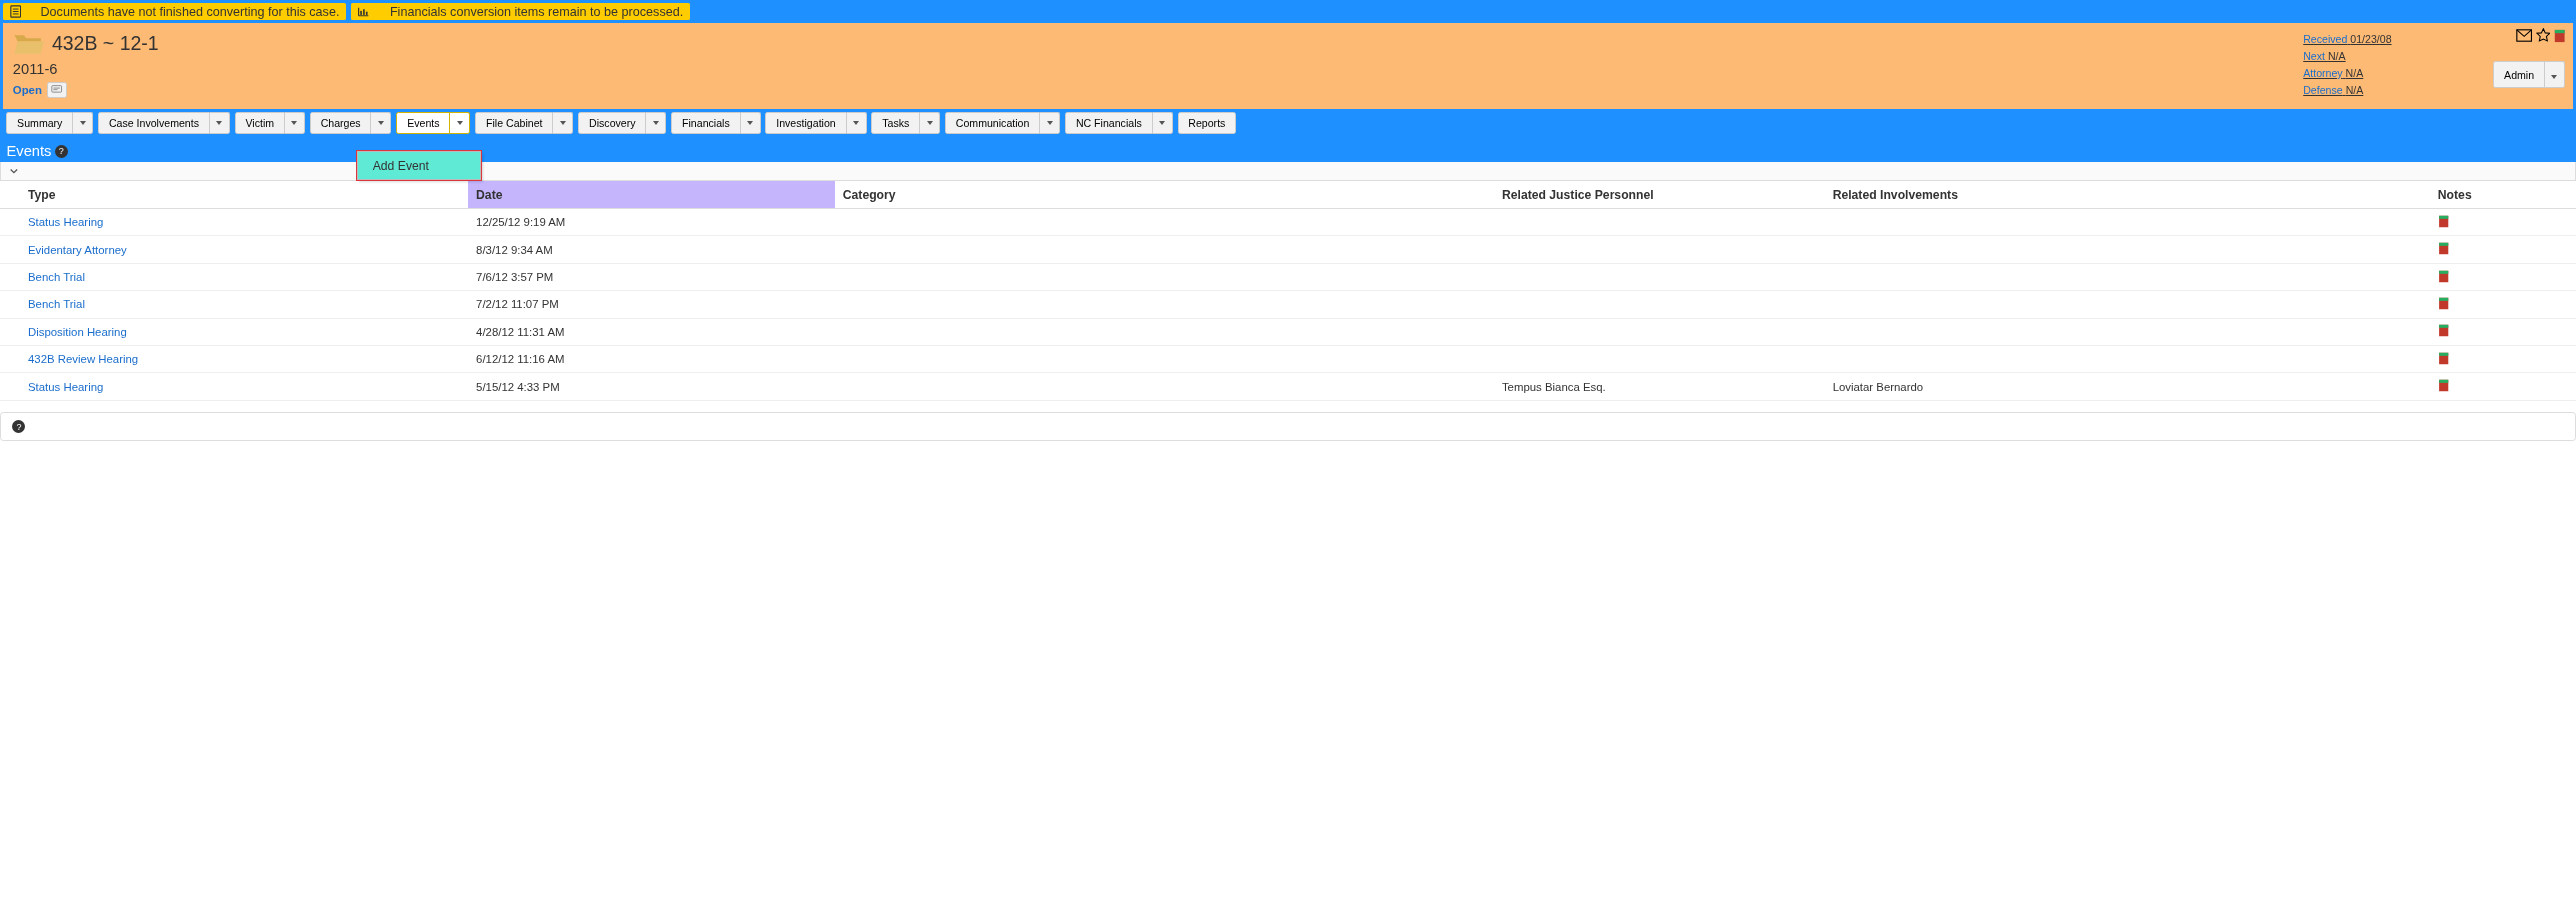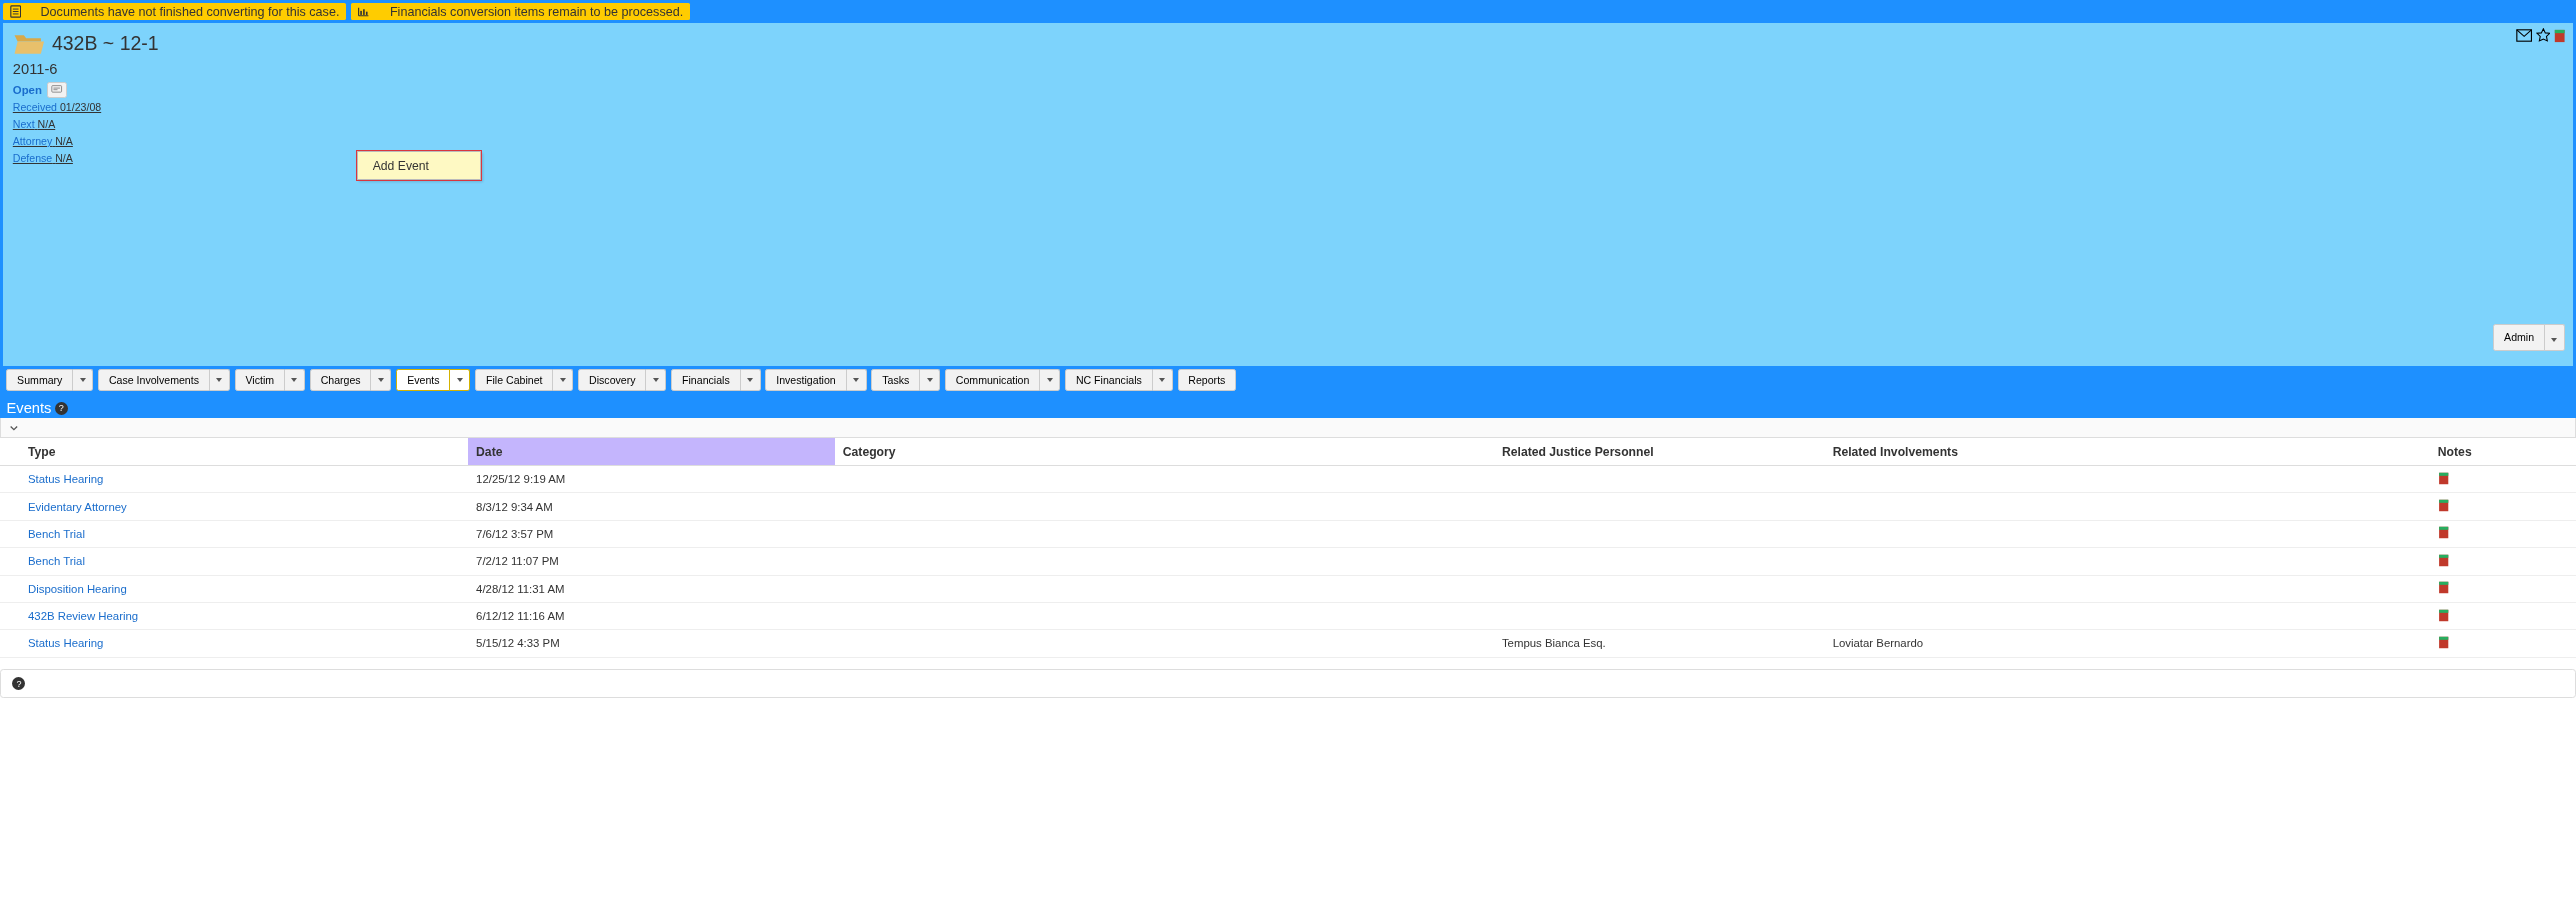--- a/index.html
+++ b/index.html
@@ -7,55 +7,55 @@
 
   
   .outer { border: 3.3px solid #1e90ff; background: #1e90ff; }
 
   
   .banners { display: flex; gap: 4.9px; padding: 0 0 3.3px 0; }
   .banner { background: #ffcc00; padding: 1.6px 6.5px; font-size: 12.6px; border-radius: 1.6px; display: flex; align-items: center; gap: 18px; }
   .banner .icon-slot { margin-right: 1.6px; display: inline-flex; }
 
   
-  .case-header { background: #7dd3fc; padding: 6.5px 9.8px 8.1px 9.8px; display: flex; position: relative; flex-direction: column; }
+  .case-header { background: #fdba74; padding: 6.5px 9.8px 8.1px 9.8px; display: flex; position: relative; }
   .case-left { flex: 1 1 55%; }
   .case-title-row { display: flex; align-items: center; gap: 8.1px; }
   .folder-icon svg { width: 31px; height: 26px; }
   .case-title { font-size: 19.5px; color: #333; }
   .case-sub { font-size: 14.7px; margin-top: 3.3px; color: #333; }
   .open-row { margin-top: 4.9px; display: flex; align-items: center; gap: 4.9px; }
   .open-link { color: #1a6dcc; font-weight: bold; font-size: 11.4px; }
   .open-btn { border: 0.8px solid #ccc; background: #f2f2f2; padding: 0.8px 3.3px; border-radius: 2.4px; cursor: pointer; }
 
   .case-meta { flex: 0 0 260px; font-size: 10.6px; padding-top: 3.3px; text-decoration: underline; }
   .meta-row { margin-bottom: 4.9px; }
   .meta-label { color: #1a6dcc; cursor: pointer; }
   .meta-value { color: #333; }
 
   .case-actions { position: absolute; top: 4.9px; right: 8.1px; display: flex; gap: 3.3px; align-items: center; }
-  .admin-wrap { position: absolute; bottom: 15px; right: 8.1px; display: flex; }
+  .admin-wrap { position: absolute; bottom: 21px; right: 8.1px; display: flex; }
   .admin-btn { border: 0.8px solid #ccc; background: #f2f2f2; padding: 4.9px 9.8px; border-radius: 2.4px 0 0 2.4px; font-size: 10.6px; cursor: pointer; }
   .admin-caret { border: 0.8px solid #ccc; border-left: none; background: #f2f2f2; padding: 4.9px 6.5px; border-radius: 0 2.4px 2.4px 0; cursor: pointer; }
 
   
   .tabs { display: flex; gap: 4.9px; padding: 3.3px 3.3px; }
   .tab-group { display: flex; justify-content: center; }
   .tab-btn { border: 0.8px solid #ccc; background: #f2f2f2; padding: 4.1px 9.8px; font-size: 10.6px; border-radius: 2.4px 0 0 2.4px; cursor: pointer; }
   .tab-caret { border: 0.8px solid #ccc; border-left: none; background: #f2f2f2; padding: 4.1px 6.5px; border-radius: 0 2.4px 2.4px 0; cursor: pointer; display:flex; align-items:center; }
   .tab-solo { border-radius: 2.4px; }
   .tab-group.active .tab-btn { border: 1.6px solid #d4b200; background: #fff; }
   .tab-group.active .tab-caret { border: 1.6px solid #d4b200; border-left: none; background: #fff; }
 
   
   .section-bar { background: #1e90ff; color: #fff; padding: 2.4px 6.5px; font-size: 14.7px; display: flex; align-items: center; position: relative; }
   .section-bar .help-q { background: #333; color: #fff; border-radius: 50%; width: 13px; height: 13px; font-size: 9px; display: inline-flex; align-items: center; justify-content: center; margin-left: 3.3px; }
 
   
-  .dropdown-panel { position: absolute; top: 151px; left: 357px; background: #fef9c3; border: 0.8px solid #bbb; outline: 1.6px solid #d9363e; padding: 6.5px 14.7px; font-size: 12.2px; width: 124px; cursor: pointer; z-index: 10; box-shadow: 1.6px 1.6px 2.4px rgba(0,0,0,0.15); }
+  .dropdown-panel { position: absolute; top: 151px; left: 357px; background: #5eead4; border: 0.8px solid #bbb; outline: 1.6px solid #d9363e; padding: 6.5px 14.7px; font-size: 12.2px; width: 124px; cursor: pointer; z-index: 10; box-shadow: 1.6px 1.6px 2.4px rgba(0,0,0,0.15); }
 
   
   .toggle-row { border: 0.8px solid #ddd; border-top: none; padding: 3.3px 8.1px; background: #fafafa; }
   .chevron { cursor: pointer; display: inline-block; }
 
   
   table { width: 100%; border-collapse: collapse; }
   thead th { text-align: left; font-size: 12.2px; font-weight: bold; padding: 6.5px 8.1px; border-bottom: 0.8px solid #ddd; background: #fff; }
   thead th.sorted { background: #c4b5fd; }
   tbody td { padding: 5.7px 8.1px; border-bottom: 0.8px solid #eee; font-size: 11.4px; vertical-align: middle; }

